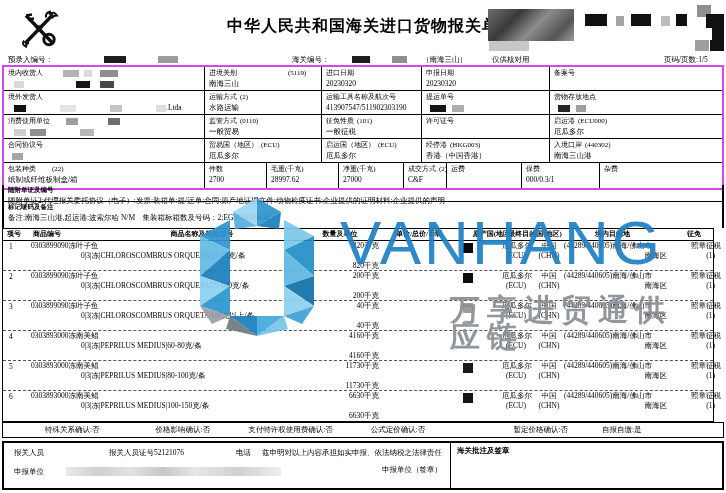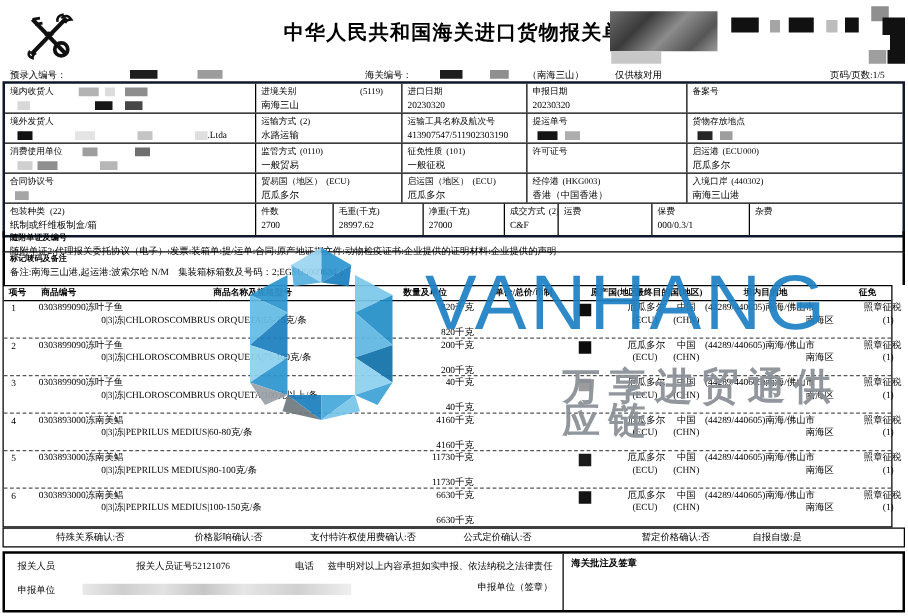--- a/index.html
+++ b/index.html
@@ -11,21 +11,21 @@
   .emblem { position:absolute; left:16px; top:5px; width:46px; height:47px; }
   .title { position:absolute; left:0; right:0; top:16px; text-align:center; font-size:16px; font-weight:bold; letter-spacing:1px; }
   .mosaic { position:absolute; background:#111; }
 
   
   .prehdr { position:absolute; top:55px; left:0; width:726px; height:9px; font-size:7.5px; }
   .prehdr span { position:absolute; white-space:nowrap; }
   .pblk { position:absolute; height:7px; top:1px; }
 
   
-  .grid-wrap { position:absolute; top:65px; left:2px; width:722px; border:2px solid #0f172a; }
+  .grid-wrap { position:absolute; top:65px; left:2px; width:722px; border:2px solid #d946ef; }
   .info-row { display:grid; border-bottom:1px solid #000; }
   .info-row:last-child { border-bottom:none; }
   .row-a,.row-b,.row-c,.row-d { grid-template-columns:201px 117px 100px 128px auto; height:24px; }
   .row-e { grid-template-columns:201px 62px 72px 65px 43px 75px 78px auto; height:25px; }
   .info-cell { border-right:1px solid #000; padding:1px 0 0 4px; overflow:hidden; }
   .info-cell:last-child { border-right:none; }
   .ilabel { font-size:7px; white-space:nowrap; }
   .ival { font-size:7.5px; white-space:nowrap; margin-top:1px; }
   .rb { display:inline-block; height:7px; vertical-align:middle; }
 
@@ -204,21 +204,21 @@
         <div class="ilabel"><span>经停港</span><span style="margin-left: 3px;">(HKG003)</span></div>
         <div class="ival"><span>香港（中国香港）</span></div>
       </div>
       <div class="info-cell">
         <div class="ilabel"><span>入境口岸</span><span style="margin-left: 3px;">(440302)</span></div>
         <div class="ival"><span>南海三山港</span></div>
       </div>
     </div>
     <div class="info-row row-e">
       <div class="info-cell">
-        <div class="ilabel"><span>包装种类</span><span style="margin-left: 4px;">(22)</span></div>
+        <div class="ilabel"><span>包装种类</span><span style="margin-left: 16px;">(22)</span></div>
         <div class="ival"><span>纸制或纤维板制盒/箱</span></div>
       </div>
       <div class="info-cell">
         <div class="ilabel"><span>件数</span></div>
         <div class="ival"><span>2700</span></div>
       </div>
       <div class="info-cell">
         <div class="ilabel"><span>毛重(千克)</span></div>
         <div class="ival"><span>28997.62</span></div>
       </div>

